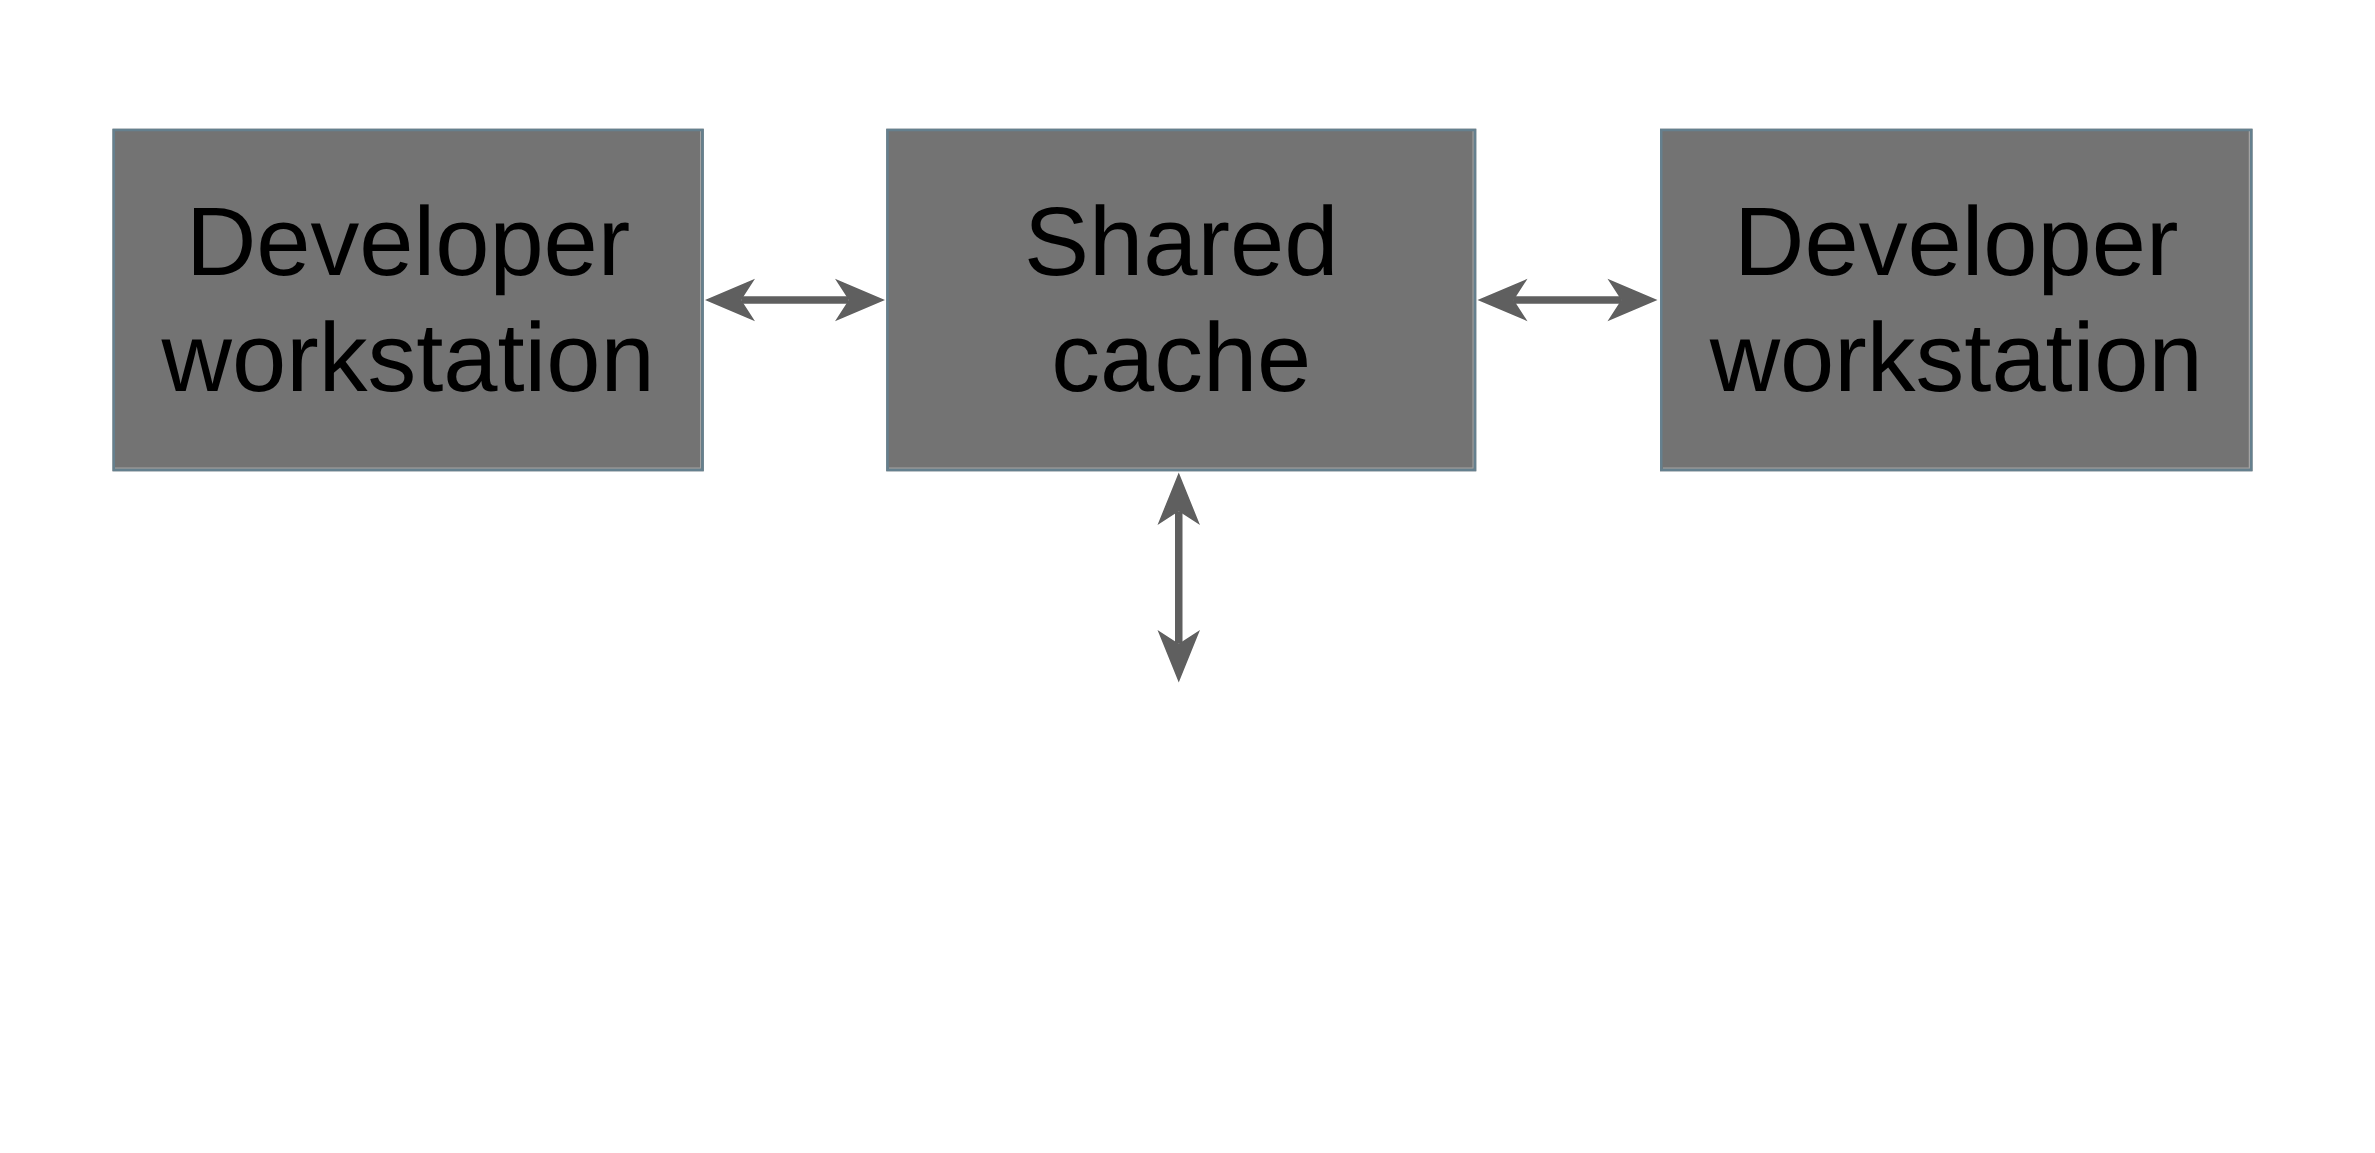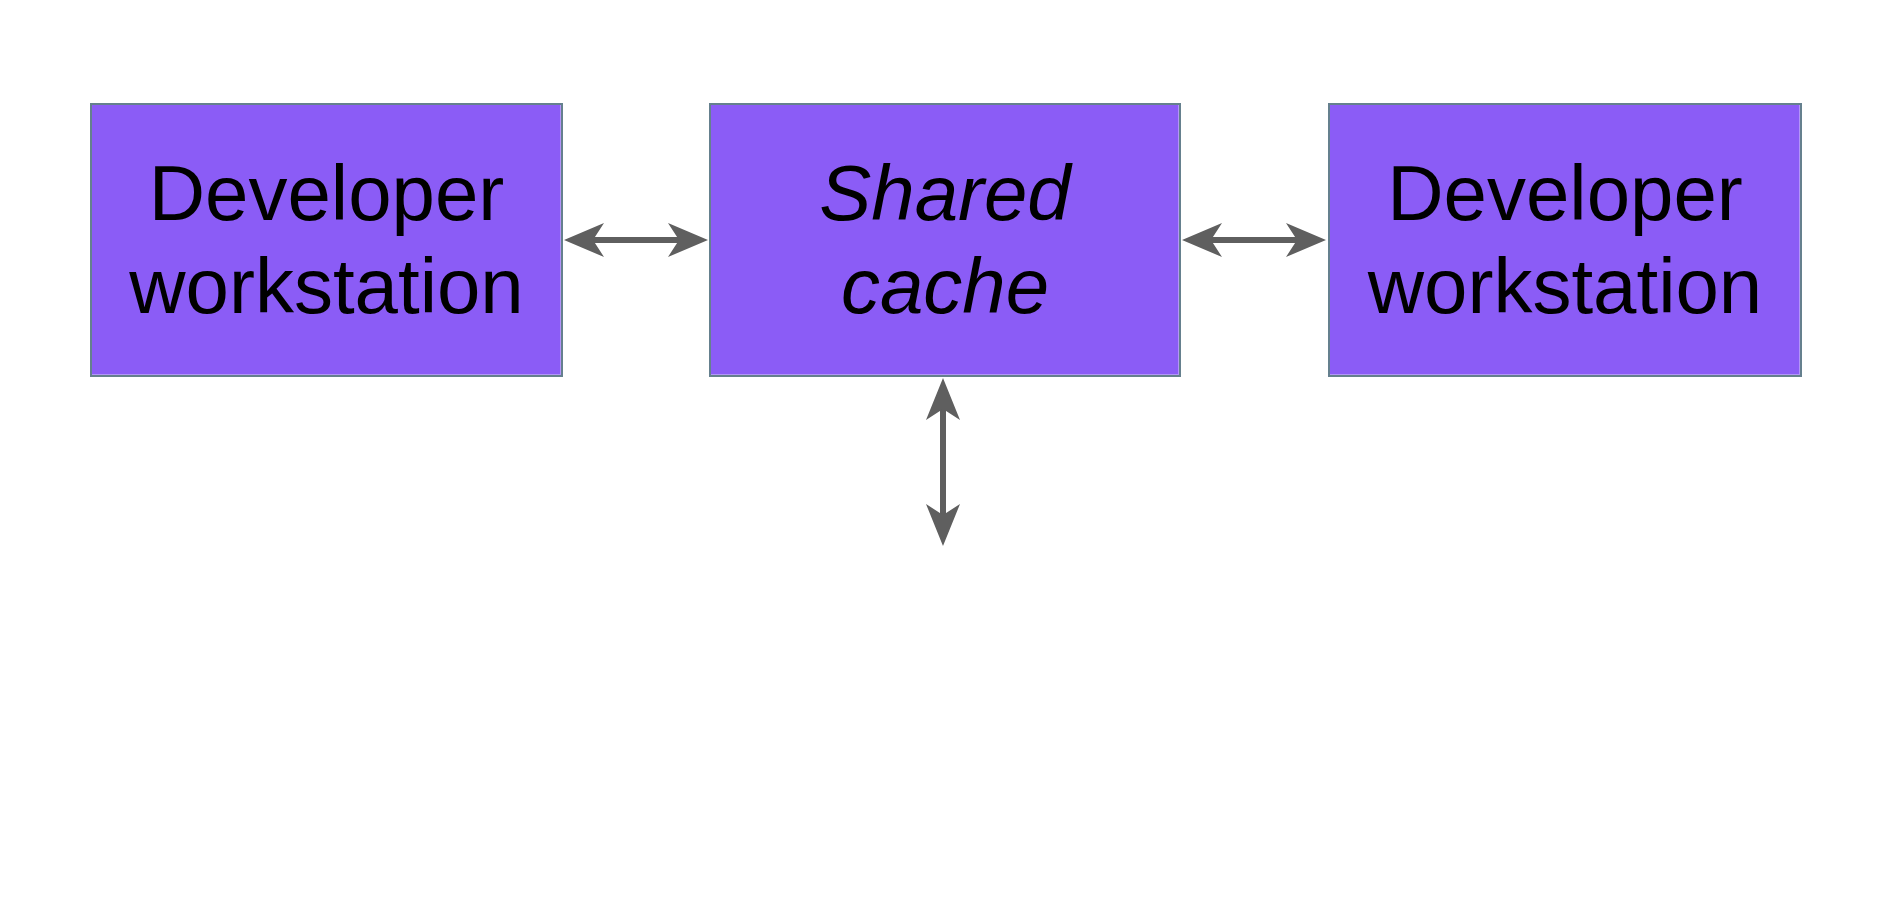--- a/index.html
+++ b/index.html
@@ -11,21 +11,21 @@
     position: relative;
     width: 1900px;
     height: 922px;
     background: #ffffff;
     font-family: "Liberation Sans", "DejaVu Sans", sans-serif;
     overflow: hidden;
   }
   .node {
     position: absolute;
     box-sizing: border-box;
-    background: #8b5cf6;
+    background: #737373;
     border: 2px solid #65808e;
     box-shadow: inset -1px -1px 0 rgba(255,255,255,0.35);
     display: flex;
     align-items: center;
     justify-content: center;
   }
   .node-label {
     color: #000000;
     font-size: 78px;
     line-height: 93px;
@@ -43,21 +43,21 @@
 </head>
 <body>
 
 <div class="canvas">
 
   <div class="node" style="left:90px; top:103px; width:473px; height:274px;">
     <div class="node-label">Developer
 workstation</div>
   </div>
 
-  <div class="node" style="left:709px; top:103px; width:472px; height:274px;font-style:italic;">
+  <div class="node" style="left:709px; top:103px; width:472px; height:274px;">
     <div class="node-label">Shared
 cache</div>
   </div>
 
   <div class="node" style="left:1328px; top:103px; width:474px; height:274px;">
     <div class="node-label">Developer
 workstation</div>
   </div>
 
 

